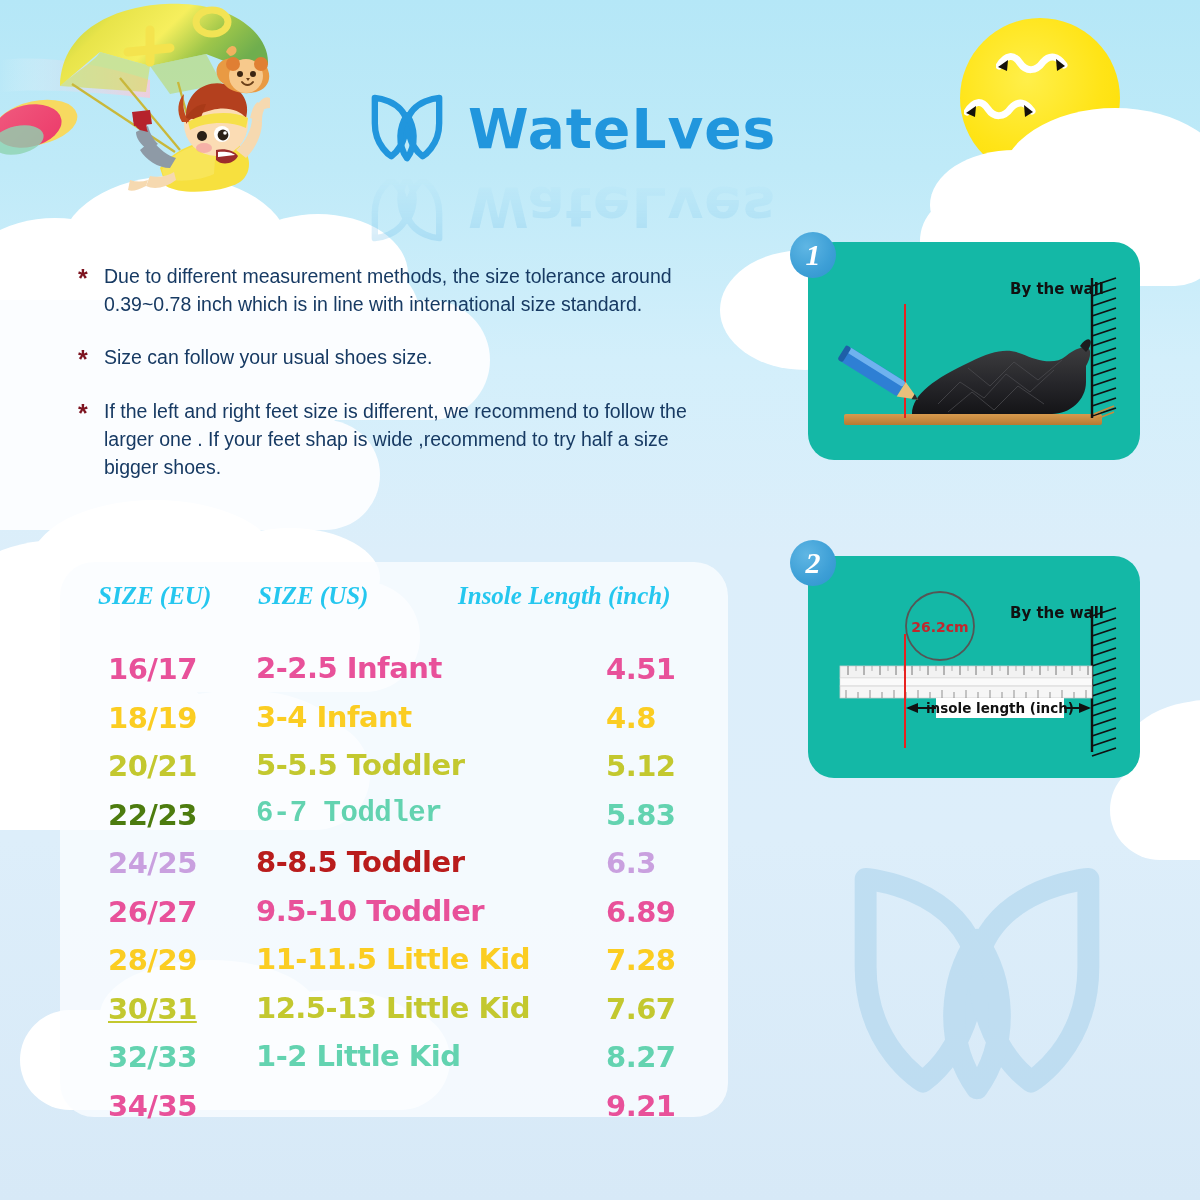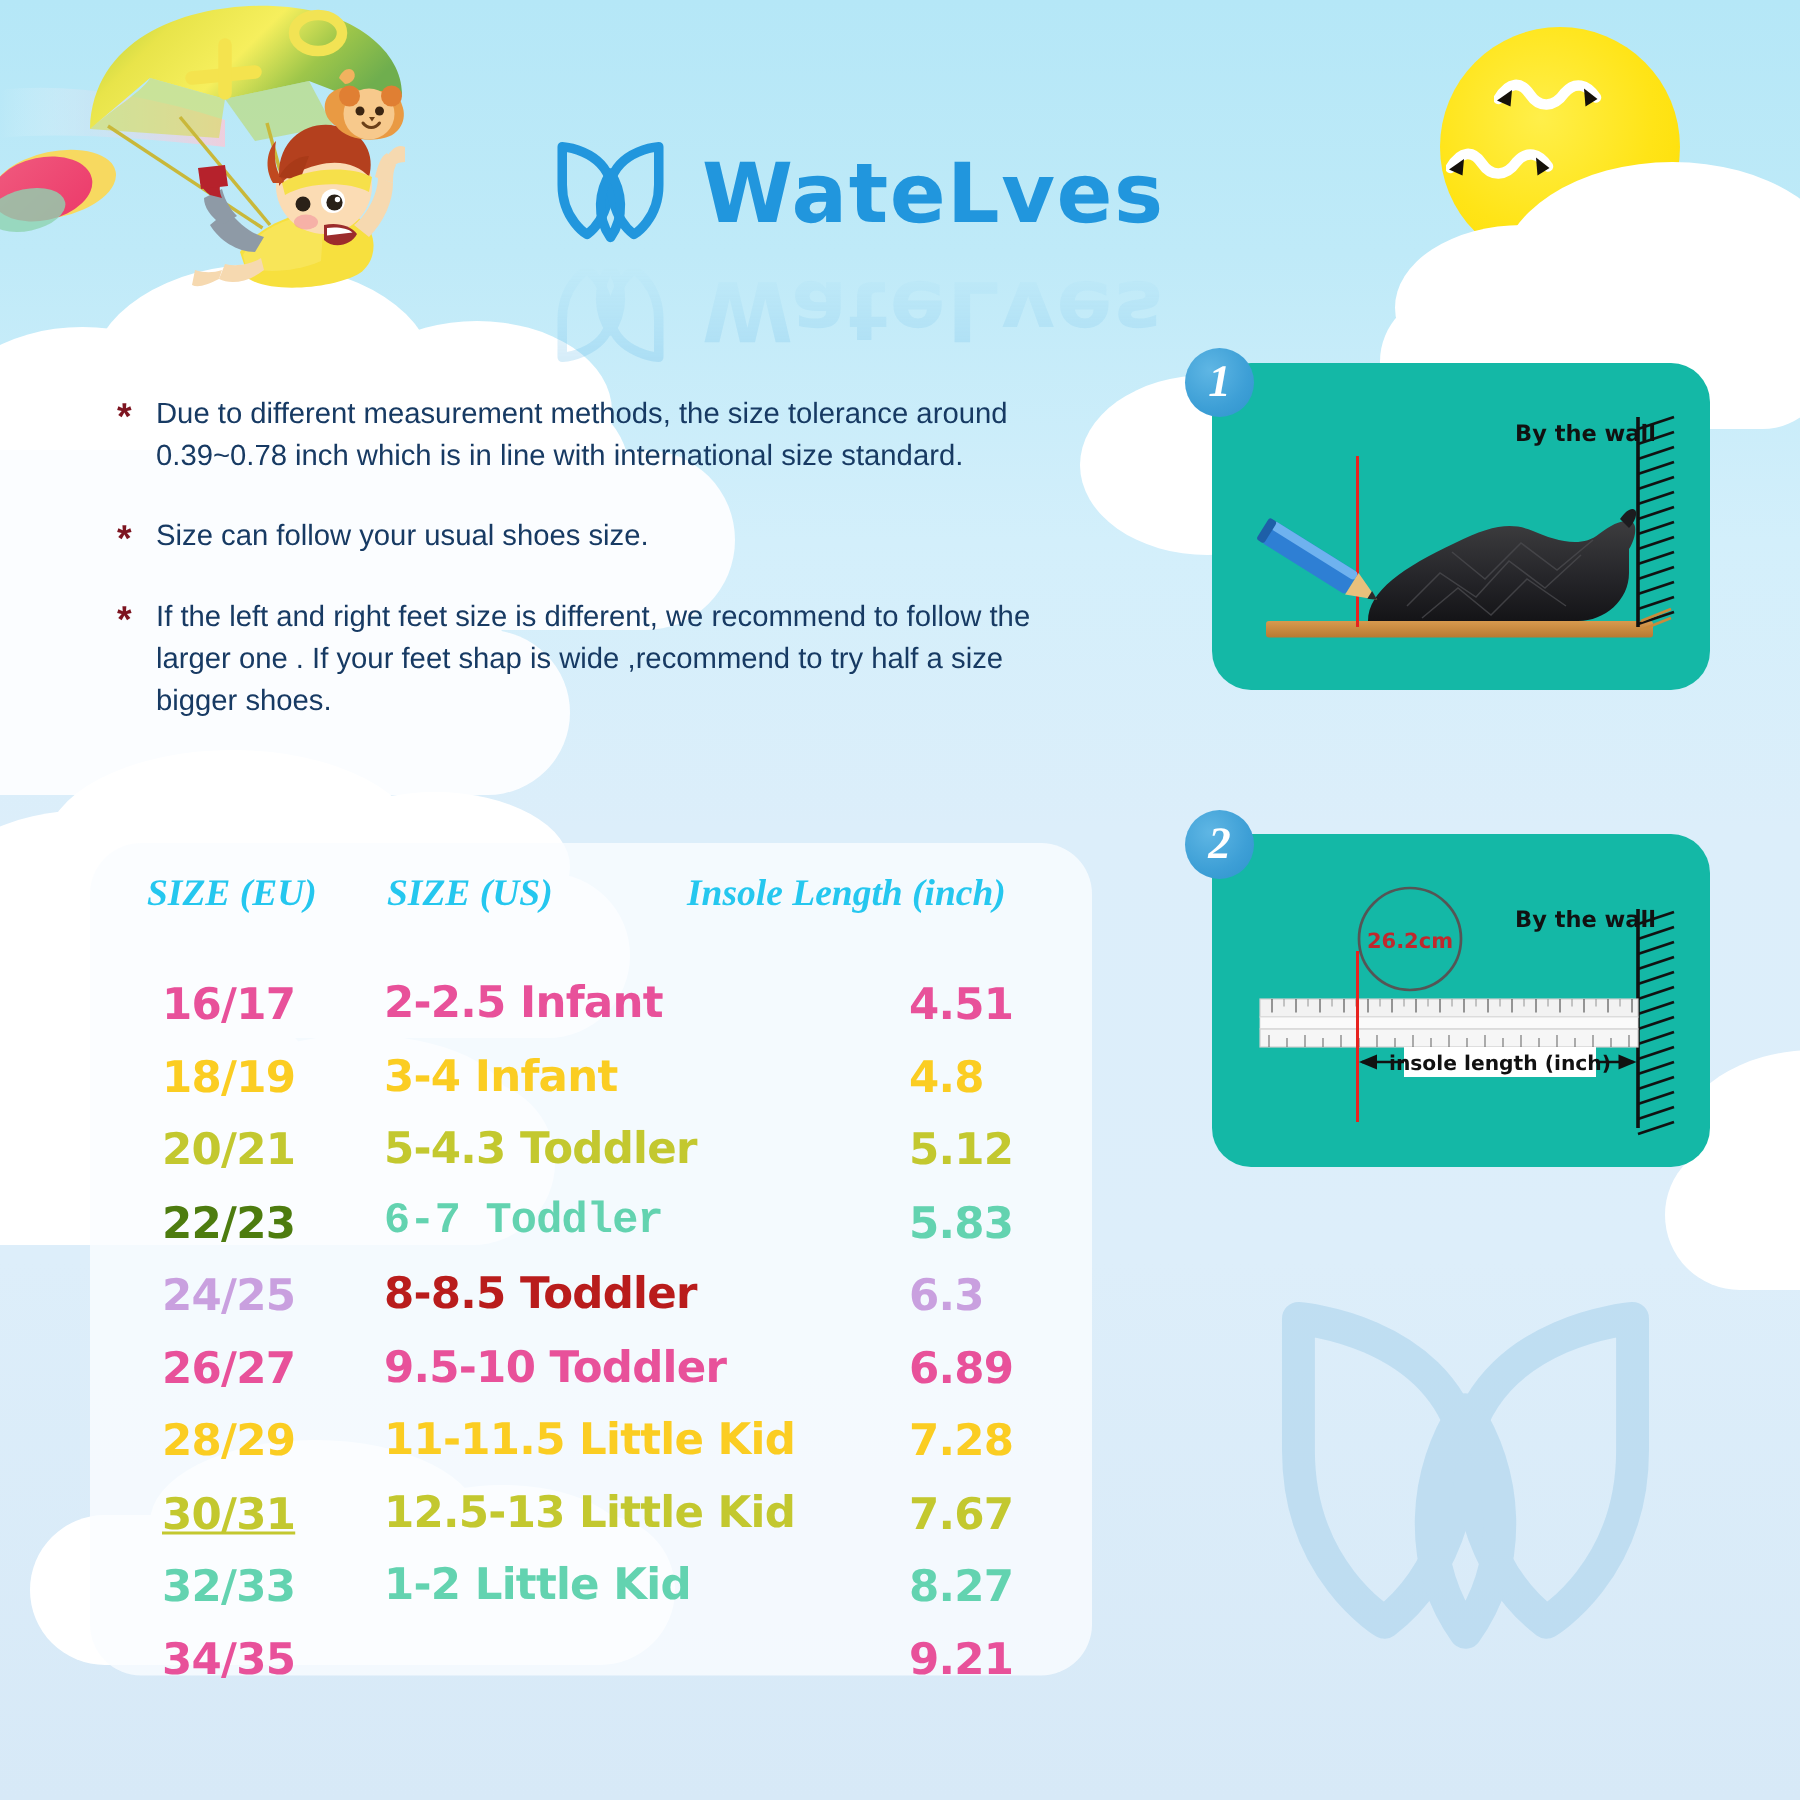--- a/index.html
+++ b/index.html
@@ -277,21 +277,21 @@
           <div class="cell c-us" style="color: rgb(232, 81, 154);">2-2.5 Infant</div>
           <div class="cell c-in" style="color: rgb(232, 81, 154);">4.51</div>
         </div>
         <div class="row">
           <div class="cell c-eu" style="color: rgb(251, 205, 34);">18/19</div>
           <div class="cell c-us" style="color: rgb(251, 205, 34);">3-4 Infant</div>
           <div class="cell c-in" style="color: rgb(251, 205, 34);">4.8</div>
         </div>
         <div class="row">
           <div class="cell c-eu" style="color: rgb(195, 200, 47);">20/21</div>
-          <div class="cell c-us" style="color: rgb(195, 200, 47);">5-4.3 Toddler</div>
+          <div class="cell c-us" style="color: rgb(195, 200, 47);">5-5.5 Toddler</div>
           <div class="cell c-in" style="color: rgb(195, 200, 47);">5.12</div>
         </div>
         <div class="row">
           <div class="cell c-eu" style="color: #4d7c0f;">22/23</div>
           <div class="cell c-us" style="color: rgb(99, 211, 176); font-family: Liberation Mono, monospace;">6-7 Toddler</div>
           <div class="cell c-in" style="color: rgb(99, 211, 176);">5.83</div>
         </div>
         <div class="row">
           <div class="cell c-eu" style="color: rgb(201, 160, 223);">24/25</div>
           <div class="cell c-us" style="color: #b91c1c;">8-8.5 Toddler</div>

